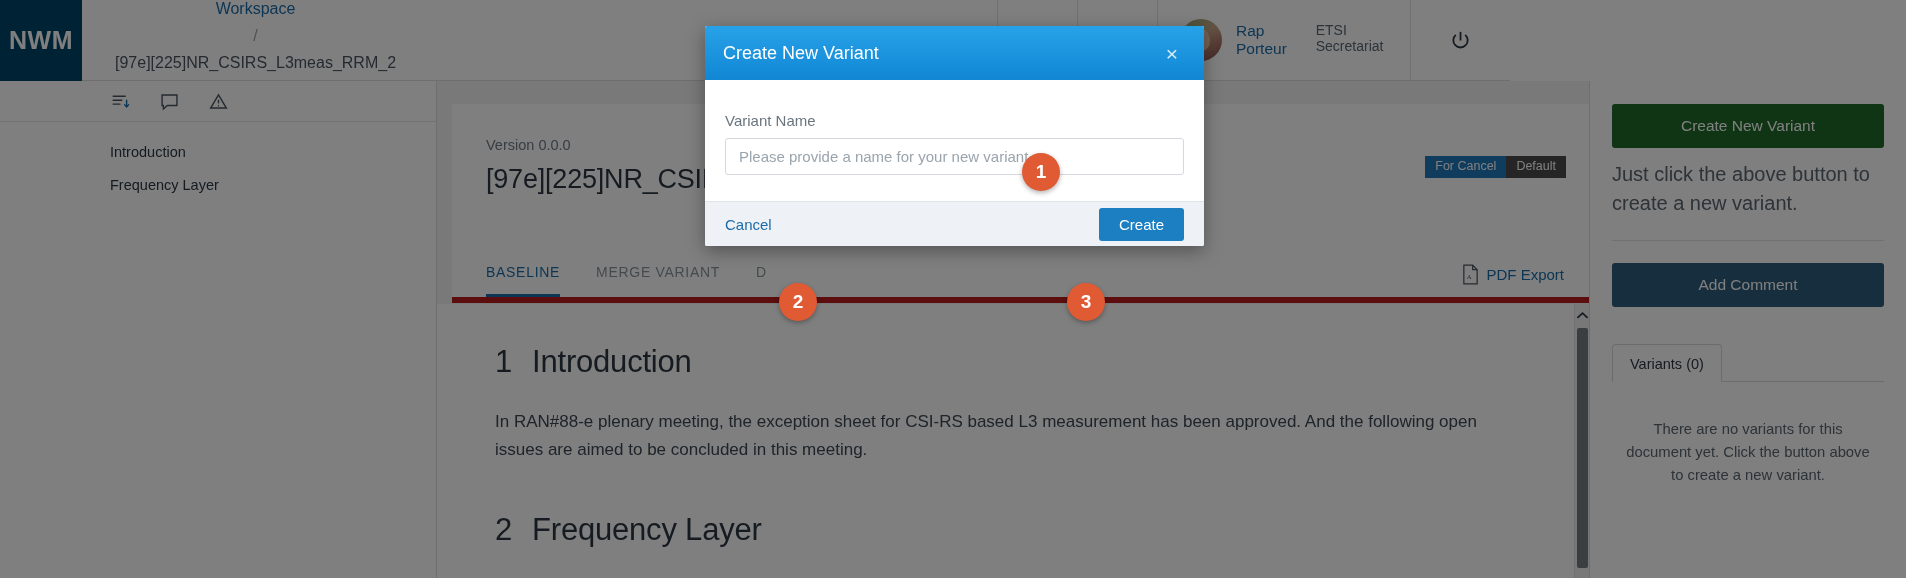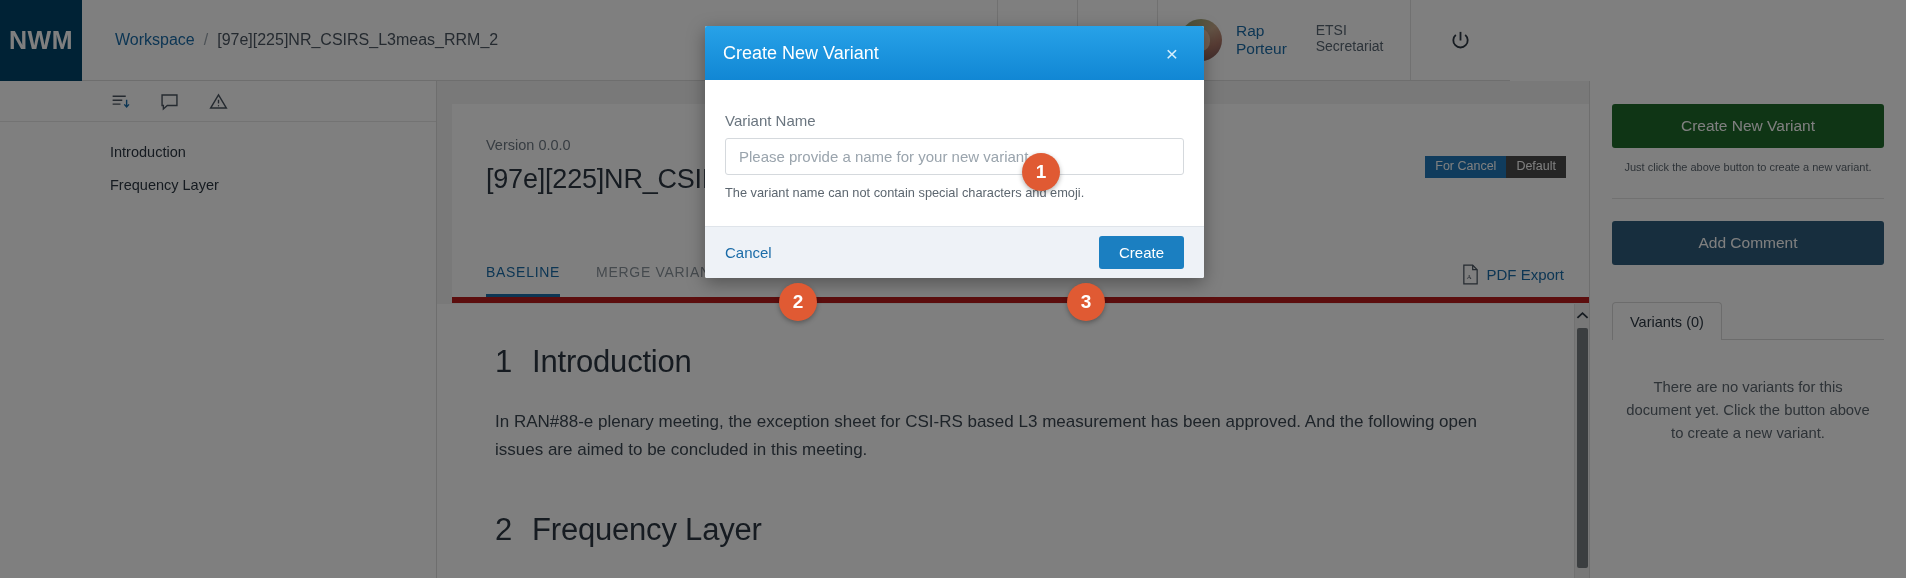--- a/index.html
+++ b/index.html
@@ -36,20 +36,21 @@
     background: #00456b;
     color: #ffffff;
     display: flex; align-items: center; justify-content: center;
     font-size: 25px; font-weight: bold; letter-spacing: 0.5px;
   }
   .breadcrumb {
     display: flex; align-items: center;
     padding-left: 33px;
     font-size: 16px;
     gap: 9px;
+    flex-direction: column;
   }
   .bc-link { color: #1b6ca8; cursor: pointer; }
   .bc-sep { color: #9aa4ad; }
   .bc-current { color: #4a5560; }
 
   .header-spacer { flex: 1; }
 
   .hdr-cell {
     width: 80px;
     border-left: 1px solid #e3e3e3;
@@ -198,21 +199,21 @@
     display: block; width: 100%;
     border: none; border-radius: 3px;
     color: #ffffff; font-size: 15.5px;
     padding: 13px 0; cursor: pointer;
     font-family: "Liberation Sans", sans-serif;
     text-align: center;
   }
   .btn-green { background: #1e6b2a; }
   .hint {
     margin-top: 12px;
-    font-size: 11px; color: #5c666f; text-align: center; line-height: 1.45;
+    font-size: 20px; color: #5c666f; text-align: left; line-height: 1.45;
   }
   .divider { margin: 22px 0; border-top: 1px solid #e2e2e2; }
   .btn-steel { background: #2f5d7c; }
 
   .panel-tabs {
     margin-top: 36px;
     display: flex;
     border-bottom: 1px solid #d9d9d9;
   }
   .panel-tab {
@@ -261,21 +262,21 @@
     width: 100%; height: 37px;
     border: 1px solid #d5d9dd; border-radius: 3px;
     padding: 0 13px;
     font-size: 15px; color: #2c3742;
     font-family: "Liberation Sans", sans-serif;
     outline: none;
   }
   .field-input::placeholder { color: #9aa4ad; }
   .field-help { margin-top: 10px; font-size: 12.8px; color: #5c666f; }
   .modal-footer {
-    height: 52px;
+    height: 45px;
     background: #eef2f7;
     border-top: 1px solid #dfe4ea;
     display: flex; align-items: center; justify-content: space-between;
     padding: 0 20px;
     border-radius: 0 0 2px 2px;
   }
   .link-cancel { color: #1b6ca8; font-size: 15px; cursor: pointer; }
   .btn-create {
     background: #1b7fc1; color: #ffffff;
     border: none; border-radius: 3px;
@@ -430,21 +431,20 @@
   <div id="app-dim"></div>
 
   <div class="modal">
     <div class="modal-header">
       <span class="modal-title">Create New Variant</span>
       <span class="modal-close">×</span>
     </div>
     <div class="modal-body">
       <div class="field-label">Variant Name</div>
       <input class="field-input" type="text" placeholder="Please provide a name for your new variant" style="">
-      <div class="field-help">The variant name can not contain special characters and emoji.</div>
     </div>
     <div class="modal-footer">
       <span class="link-cancel">Cancel</span>
       <button class="btn-create">Create</button>
     </div>
   </div>
 
   <div class="step" id="step1">1</div>
   <div class="step" id="step2">2</div>
   <div class="step" id="step3">3</div>

